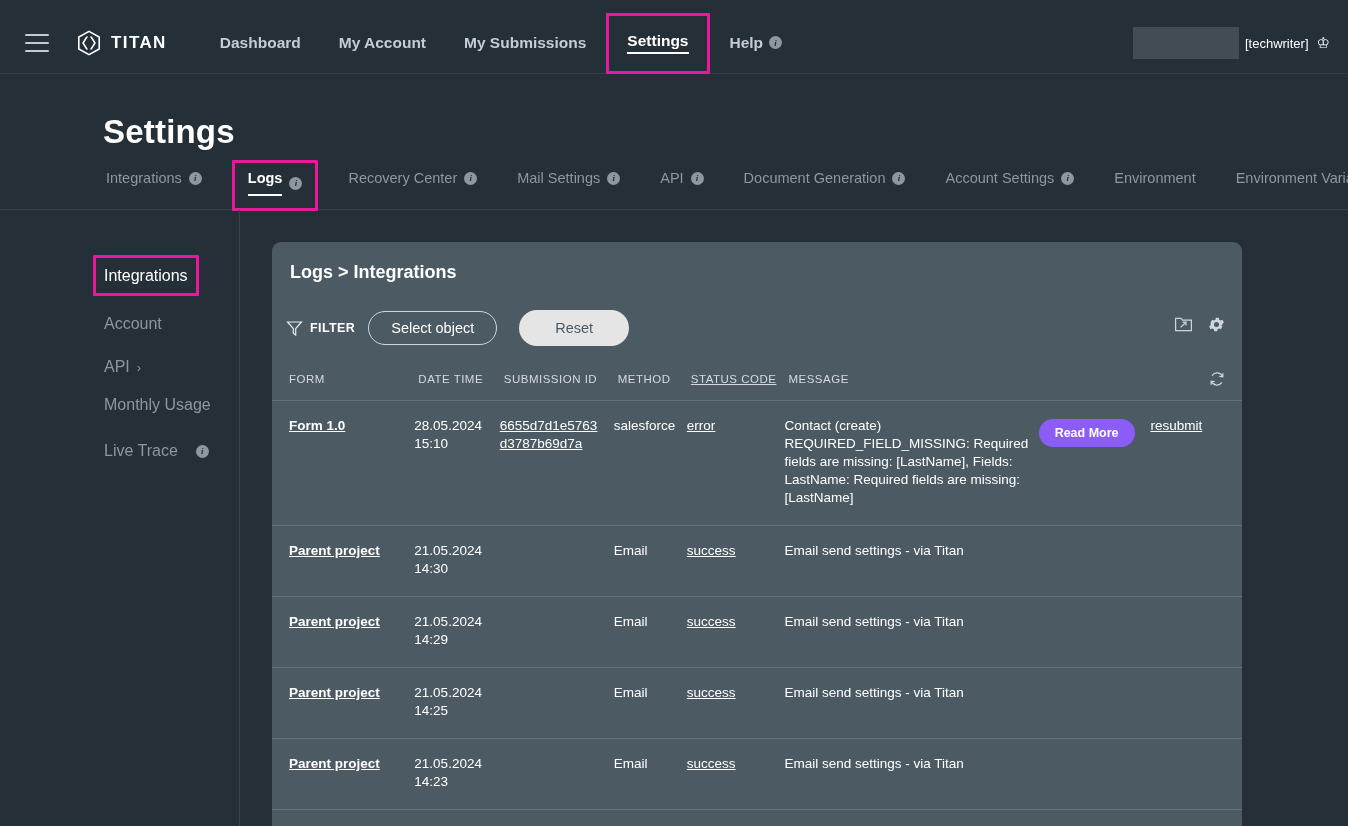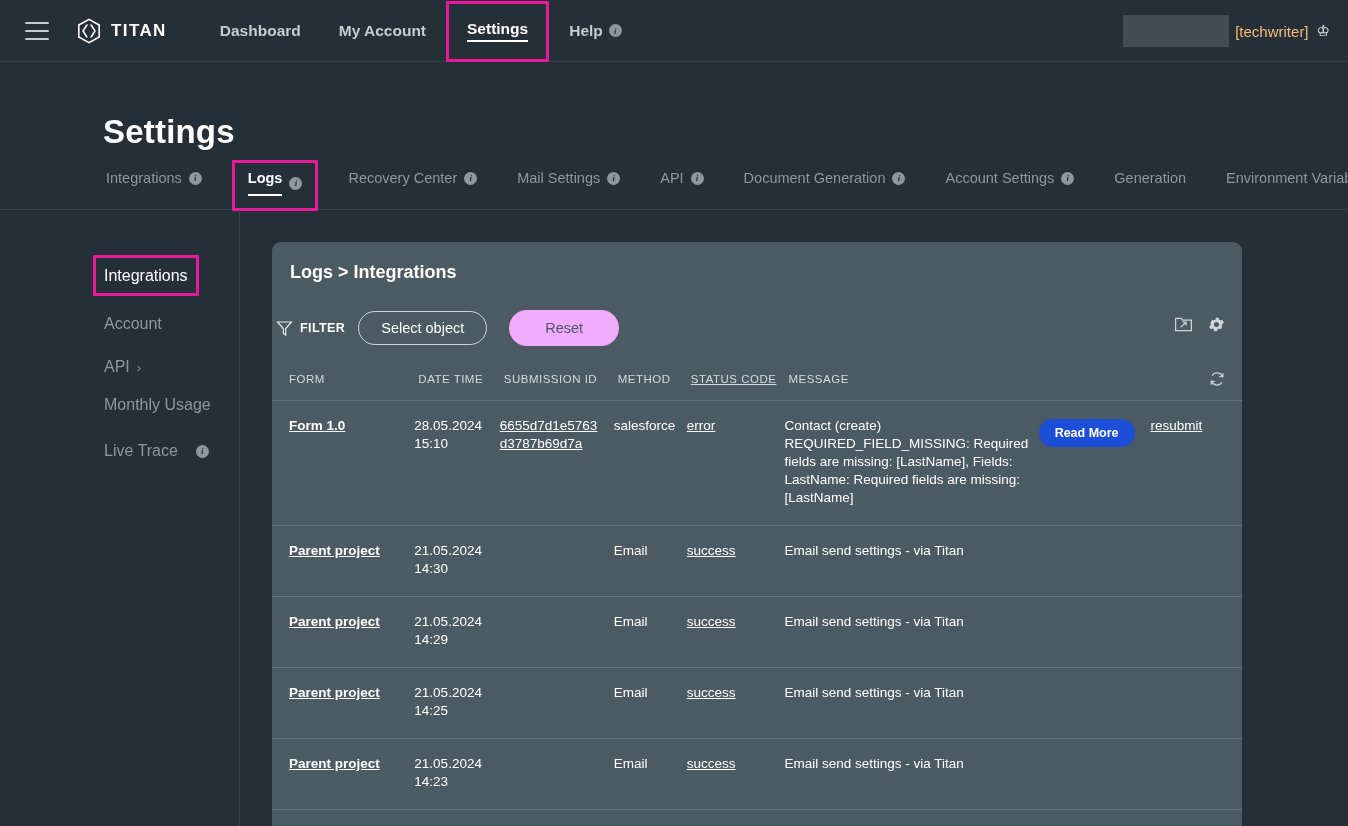--- a/index.html
+++ b/index.html
@@ -5,21 +5,21 @@
   * { box-sizing: border-box; margin: 0; padding: 0; }
   html, body {
     width: 1348px; height: 826px;
     background: #252f38;
     font-family: "Liberation Sans", sans-serif;
     overflow: hidden;
   }
 
   
   #topbar {
-    position: absolute; left: 0; top: 0; width: 1348px; height: 62px;
+    position: absolute; left: 0; top: 12px; width: 1348px; height: 62px;
     background: #252f38;
     border-bottom: 1px solid #323c45;
     display: flex; align-items: center;
   }
   #hamburger {
     margin-left: 25px; width: 24px; height: 18px;
     display: flex; flex-direction: column; justify-content: space-between;
     cursor: pointer;
   }
   #hamburger span { display:block; height: 2px; background: #c3cad1; border-radius: 1px; }
@@ -50,21 +50,21 @@
     font-size: 9px; font-weight: 700; font-style: italic;
     font-family: "Liberation Serif", serif;
     vertical-align: middle;
   }
 
   #useraside {
     position: absolute; right: 18px; top: 0; height: 62px;
     display: flex; align-items: center; gap: 8px;
   }
   #redactbox { width: 106px; height: 32px; background: #424c55; }
-  #username { color: #fdba74; font-size: 15px; margin-left: -2px; }
+  #username { color: #ffffff; font-size: 13px; margin-left: -2px; }
   #crown { color: #ffffff; font-size: 15px; }
 
   
   #pagetitle {
     position: absolute; left: 103px; top: 113px;
     color: #ffffff; font-size: 33px; font-weight: 700; letter-spacing: .2px;
   }
 
   #tabsrow {
     position: absolute; left: 0; top: 168px; width: 1348px; height: 42px;
@@ -99,41 +99,41 @@
   #panel {
     position: absolute; left: 272px; top: 242px; width: 970px; height: 600px;
     background: #4c5a63; border-radius: 9px; overflow: hidden;
   }
   #panel-title {
     position: absolute; left: 18px; top: 20px;
     color: #ffffff; font-size: 18px; font-weight: 700;
   }
   #filterbar {
     position: absolute; left: 0; top: 62px; width: 970px; height: 48px;
-    display: flex; align-items: center; padding-left: 4px;
+    display: flex; align-items: center; padding-left: 14px;
   }
   #funnel { margin-right: 7px; }
   #filter-label { color:#ffffff; font-size: 12.5px; font-weight: 700; letter-spacing: .4px; }
   #select-object {
     margin-left: 13px;
     border: 1px solid #cfd5da; border-radius: 19px;
     color: #ffffff; font-size: 14.5px;
     padding: 8px 22px; background: transparent; cursor: pointer;
     white-space: nowrap;
   }
   #dropdown {
     margin-left: 25px; width: 182px; height: 31px;
     border-bottom: 1px solid #9aa4ab;
     display: flex; align-items: center; position: relative;
   }
   #dropdown .dvalue { color: #9aa4ab; font-size: 14.5px; padding-left: 4px; }
   #dropdown .dsep { position:absolute; right: 36px; top: 5px; width: 1px; height: 17px; background: #9aa4ab; }
   #dropdown .dcaret { position:absolute; right: 9px; top: 6px; }
   #reset {
-    margin-left: 22px; background: #f0abfc; color: #4c5a63;
+    margin-left: 22px; background: #e5e5e5; color: #4c5a63;
     border: none; border-radius: 19px; font-size: 14.5px;
     padding: 10px 36px; cursor: pointer;
     font-family: "Liberation Sans", sans-serif;
   }
   #panel-icons {
     position: absolute; right: 16px; top: 73px; display: flex; gap: 14px; align-items: center;
   }
 
   
   #tablewrap { position: absolute; left: 0; top: 114px; width: 970px; height: 486px; }
@@ -148,21 +148,21 @@
     color: #ffffff; font-size: 13.5px; vertical-align: top;
     padding: 16px 8px 18px 0; line-height: 18px;
     border-bottom: 1px solid #64727b;
   }
   tbody td:first-child { padding-left: 17px; }
   .link-u { text-decoration: underline; cursor: pointer; color: #ffffff; }
   .form-link { font-weight: 700; }
   .subid { display: block; word-break: break-all; }
   .msg { padding-right: 4px; }
   .readmore {
-    background: #1d4ed8; color: #ffffff; border: none; border-radius: 15px;
+    background: #8b5cf6; color: #ffffff; border: none; border-radius: 15px;
     font-size: 12.5px; font-weight: 700; padding: 7px 16px; cursor: pointer;
     white-space: nowrap; font-family: "Liberation Sans", sans-serif;
   }
   .resub { font-size: 13.5px; }
   .c-form   { width: 140px; }
   .c-date   { width: 84px; margin-left: 28px; }
   .c-subid  { width: 112px; }
   .c-method { width: 72px; }
   .c-status { width: 96px; text-decoration: underline; }
   .c-msg    { width: 250px; }
@@ -189,20 +189,23 @@
     <span class="brandtext">TITAN</span>
   </div>
 
   <div id="navlinks">
     <div class="navitem">
       <span class="navlabel">Dashboard</span>
     </div>
     <div class="navitem">
       <span class="navlabel">My Account</span>
     </div>
+    <div class="navitem">
+      <span class="navlabel">My Submissions</span>
+    </div>
     <div class="navitem active" style="margin:0 12px;">
       <span class="navlabel">Settings</span>
       <span class="hl-box" style="left:-11px; top:-12px; right:-11px; bottom:-13px;"></span>
     </div>
     <div class="navitem">
       <span class="navlabel">Help</span>
       <span class="info-badge">i</span>
     </div>
   </div>
 
@@ -247,21 +250,21 @@
     <span class="tablabel">Document Generation</span>
     <span class="info-badge">i</span>
   </div>
 
   <div class="tab">
     <span class="tablabel">Account Settings</span>
     <span class="info-badge">i</span>
   </div>
 
   <div class="tab">
-    <span class="tablabel">Generation</span>
+    <span class="tablabel">Environment</span>
   </div>
 
   <div class="tab">
     <span class="tablabel">Environment Variables</span>
   </div>
 </div>
 
 <div id="sidebar">
 
   <div id="side-integrations-wrap" style="margin-top:55px;">

